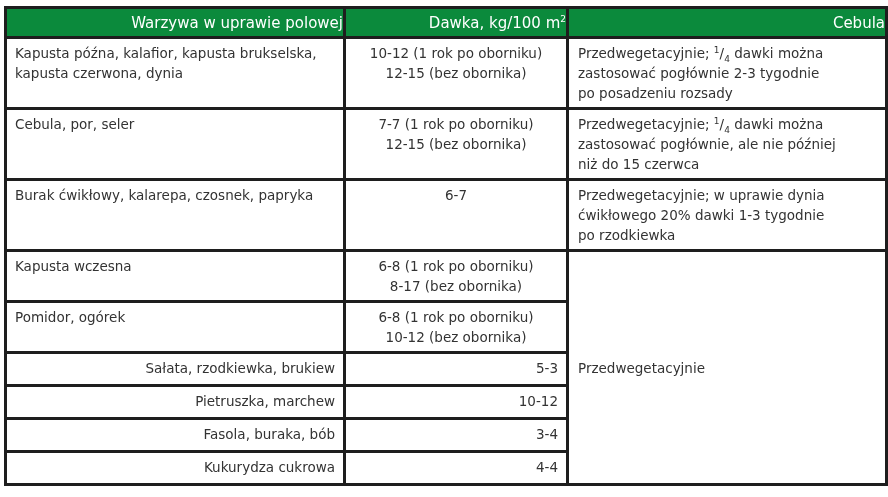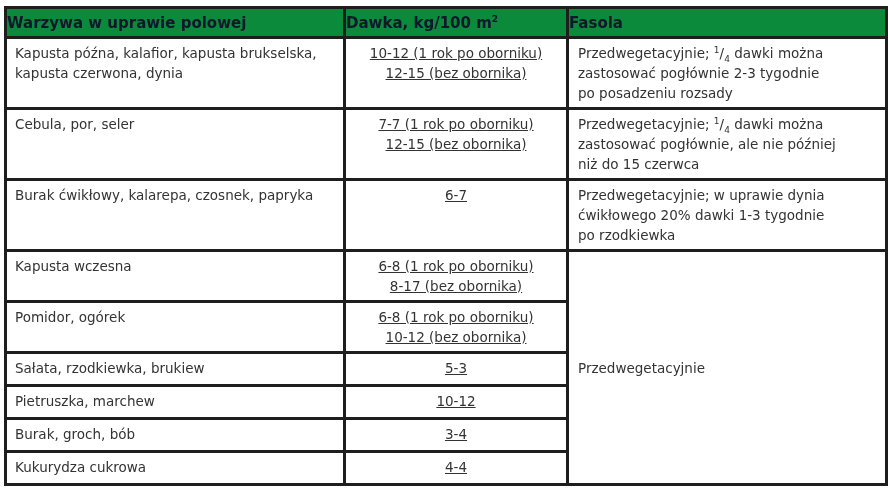--- a/index.html
+++ b/index.html
@@ -4,50 +4,50 @@
 <style>
   html, body { margin: 0; padding: 0; background: #ffffff; }
   body { width: 888px; height: 497px; overflow: hidden; position: relative; }
   table {
     position: absolute; left: 4px; top: 6px;
     width: 881px; border-collapse: collapse; table-layout: fixed;
     font-family: "DejaVu Sans", sans-serif; font-size: 13.5px; color: #333333;
   }
   th, td { border: 3px solid #1e1e1e; vertical-align: top; }
   th {
-    background: #0b8a3c; color: #0f172a; font-weight: bold; font-size: 15px;
-    height: 27px; padding: 0; text-align: left; vertical-align: middle;
+    background: #0b8a3c; color: #ffffff; font-weight: normal; font-size: 15px;
+    height: 27px; padding: 0; text-align: right; vertical-align: middle;
   }
   td { padding: 4px 8px 4px 8px; line-height: 20px; }
-  td.dose { text-align: center; text-decoration: underline; }
+  td.dose { text-align: center; }
   td.notes { padding-left: 9px; }
   td.notes.merged { vertical-align: middle; }
   col.c1 { width: 339px; }
   col.c2 { width: 223px; }
   col.c3 { width: 319px; }
   .line { display: block; }
   sup, sub { font-size: 9px; line-height: 0; }
   tr.h3 td { height: 60px; }
   tr.h2 td { height: 40px; }
-  tr.h1 td { height: 22px; }
+  tr.h1 td { height: 22px; text-align: right; }
 </style>
 </head>
 <body>
 
 <table>
   <colgroup>
       <col class="c1">
       <col class="c2">
       <col class="c3">
     </colgroup>
   <thead>
     <tr>
       <th>Warzywa w uprawie polowej</th>
       <th><span>Dawka, kg/100 m</span><sup>2</sup></th>
-      <th>Fasola</th>
+      <th>Cebula</th>
     </tr>
   </thead>
   <tbody>
 
     <tr class="h3">
       <td>
         <span class="line">Kapusta późna, kalafior, kapusta brukselska,</span>
         <span class="line">kapusta czerwona, dynia</span>
       </td>
       <td class="dose">
@@ -126,21 +126,21 @@
       <td>
         <span class="line">Pietruszka, marchew</span>
       </td>
       <td class="dose">
         <span class="line">10-12</span>
       </td>
     </tr>
 
     <tr class="h1">
       <td>
-        <span class="line">Burak, groch, bób</span>
+        <span class="line">Fasola, buraka, bób</span>
       </td>
       <td class="dose">
         <span class="line">3-4</span>
       </td>
     </tr>
 
     <tr class="h1">
       <td>
         <span class="line">Kukurydza cukrowa</span>
       </td>

